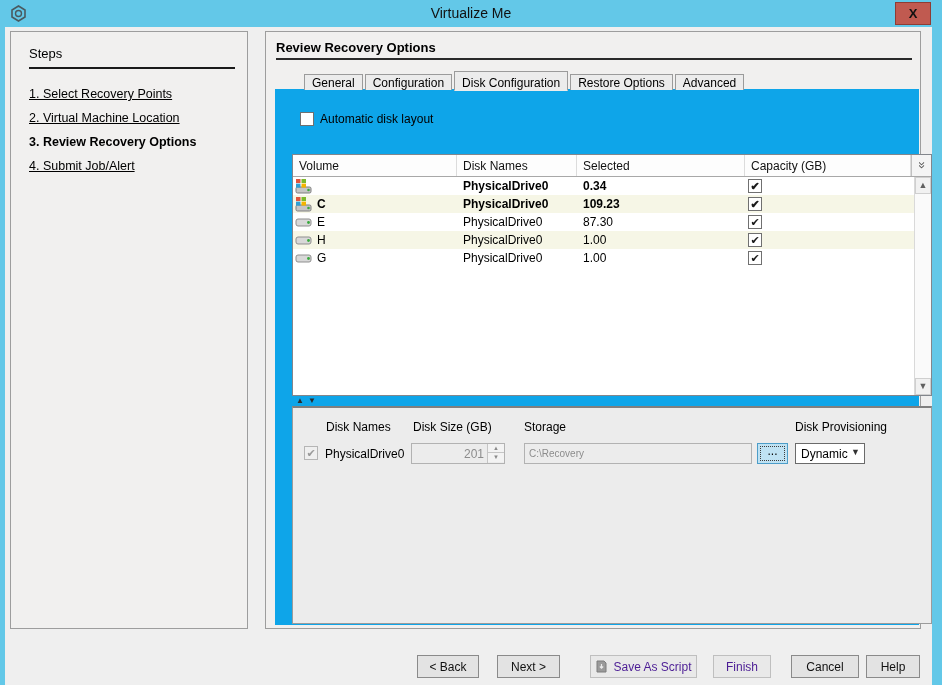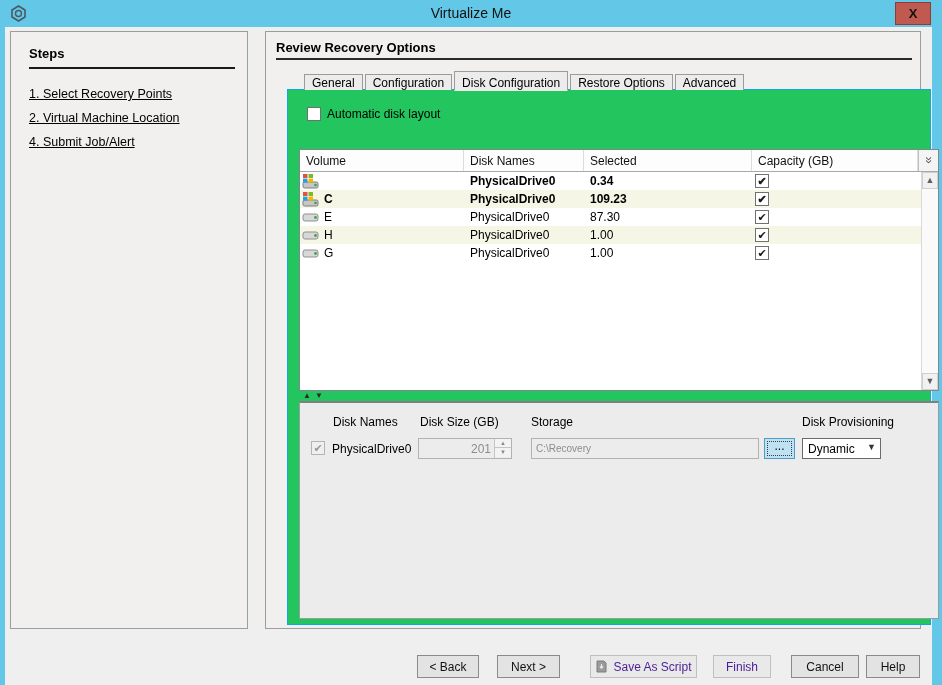--- a/index.html
+++ b/index.html
@@ -9,35 +9,35 @@
   
   .titlebar { position:absolute; left:0; top:0; width:942px; height:27px; background:#63c8e8; }
   .title-text { position:absolute; left:0; right:0; top:5px; text-align:center; font-size:14px; color:#111; }
   .app-icon { position:absolute; left:10px; top:5px; width:17px; height:17px; }
   .close-btn { position:absolute; right:11px; top:2px; width:36px; height:23px; background:#c05a50; border:1px solid #8e3c34; color:#111; font-weight:bold; font-size:13px; text-align:center; line-height:21px; cursor:pointer; }
   .edge-strip-left { position:absolute; left:0; top:27px; width:5px; height:658px; background:#63c8e8; }
   .edge-strip-right { position:absolute; right:0; top:27px; width:10px; height:658px; background:#63c8e8; }
 
   
   .steps-panel { position:absolute; left:10px; top:31px; width:238px; height:598px; background:#f1f0ef; border:1px solid #9d9d9d; padding:14px 10px 0 18px; }
-  .steps-heading { font-size:13px; font-weight:bold; padding-bottom:6px; border-bottom:2px solid #1a1a1a; margin-bottom:18px; margin-right:2px; }
+  .steps-heading { font-size:13px; font-weight:normal; padding-bottom:6px; border-bottom:2px solid #1a1a1a; margin-bottom:18px; margin-right:2px; }
   .step-item { margin-bottom:10px; font-size:12.5px; text-decoration:underline; cursor:pointer; }
   .step-item.current { font-weight:bold; text-decoration:none; cursor:default; }
 
   
   .main-panel { position:absolute; left:265px; top:31px; width:656px; height:598px; background:#f1f0ef; border:1px solid #9d9d9d; }
   .main-heading { position:absolute; left:10px; top:8px; font-size:13px; font-weight:bold; }
   .main-rule { position:absolute; left:10px; top:26px; width:636px; height:0; border-top:2px solid #2a2a2a; }
 
   
   .tabs { position:absolute; left:14px; top:39px; height:19px; display:flex; align-items:flex-end; z-index:2;padding-left:24px; }
   .tab { height:16px; padding:1px 7px 0 7px; font-size:12px; background:#ececec; border:1px solid #9b9b9b; border-bottom:none; margin-right:2px; line-height:15px; cursor:pointer; }
   .tab.active { height:20px; line-height:18px; padding-top:2px; background:#ececec; position:relative; top:1px; border-bottom:1px solid #ececec; font-size:12px; }
 
-  .tab-content { position:absolute; left:9px; top:57px; width:644px; height:536px; background:#22c55e; border:1px solid #0ea5e9;margin-left:12px; }
+  .tab-content { position:absolute; left:9px; top:57px; width:644px; height:536px; background:#0ea5e9; border:6px solid #0ea5e9; }
 
   
   .auto-row { position:absolute; left:19px; top:17px; display:flex; align-items:center; }
   .cb { width:14px; height:14px; background:#fff; border:1px solid #707070; font-size:11px; line-height:12px; text-align:center; color:#1a1a1a; }
   .cb .check { visibility:hidden; }
   .cb.checked .check { visibility:visible; }
   .cb.disabled { background:#efefef; border-color:#b5b5b5; color:#9a9a9a; }
   .auto-row .lbl { margin-left:6px; font-size:12px; }
 
   
@@ -75,21 +75,21 @@
   .dp-label.l0 { left:33px; } .dp-label.l1 { left:120px; } .dp-label.l2 { left:231px; } .dp-label.l3 { left:502px; }
   .dp-cb { position:absolute; left:11px; top:38px; }
   .dp-diskname { position:absolute; left:32px; top:39px; font-size:12px; }
   .spinner { position:absolute; left:118px; top:35px; width:94px; height:21px; background:#ececec; border:1px solid #b2b2b2; }
   .spinner input { position:absolute; left:0; top:0; width:74px; height:19px; border:none; background:transparent; text-align:right; color:#8c8c8c; font-size:12px; font-family:"Liberation Sans",sans-serif; padding-right:2px; }
   .spin-btns { position:absolute; right:0; top:0; width:17px; height:19px; border-left:1px solid #c5c5c5; }
   .spin-b { height:9px; background:#f3f3f3; border-bottom:1px solid #c5c5c5; color:#8a8a8a; font-size:6px; text-align:center; line-height:8px; cursor:pointer; }
   .spin-b:last-child { border-bottom:none; height:9px; }
   .storage-input { position:absolute; left:231px; top:35px; width:228px; height:21px; background:#ececec; border:1px solid #b2b2b2; color:#8c8c8c; font-size:10px; font-family:"Liberation Sans",sans-serif; padding:0 4px; }
   .browse-btn { position:absolute; left:464px; top:35px; width:31px; height:21px; background:#bfe2f3; border:1px solid #4d9dc8; outline:1px dotted #3c3c3c; outline-offset:-4px; font-size:12px; text-align:center; line-height:14px; cursor:pointer; }
-  .prov-select { position:absolute; left:502px; top:35px; width:79px; height:21px; background:#fff; border:1px solid #6a6a6a; cursor:pointer; }
+  .prov-select { position:absolute; left:502px; top:35px; width:70px; height:21px; background:#fff; border:1px solid #6a6a6a; cursor:pointer; }
   .prov-select .val { position:absolute; left:5px; top:3px; font-size:12px; }
   .prov-select .arr { position:absolute; right:4px; top:3px; font-size:9px; color:#333; }
 
   
   .footer-btn { position:absolute; top:655px; height:23px; background:#e3e3e3; border:1px solid #8a8a8a; font-size:12px; font-family:"Liberation Sans",sans-serif; text-align:center; cursor:pointer; color:#111; }
   .footer-btn.disabled { color:#4c1d95; border-color:#bfbfbf; background:#e9e9e9; cursor:default; }
   .fb0 { left:417px; width:62px; } .fb1 { left:497px; width:63px; }
   .fb2 { left:590px; width:107px; display:flex; align-items:center; justify-content:center; gap:5px; }
   .fb3 { left:713px; width:58px; } .fb4 { left:791px; width:68px; } .fb5 { left:866px; width:54px; }
 </style>
@@ -104,20 +104,21 @@
   <div class="title-text">Virtualize Me</div>
   <div class="close-btn">X</div>
 </div>
 <div class="edge-strip-left"></div>
 <div class="edge-strip-right"></div>
 
 <div class="steps-panel">
   <div class="steps-heading">Steps</div>
   <div class="step-item">1. Select Recovery Points</div>
   <div class="step-item">2. Virtual Machine Location</div>
+  <div class="step-item current">3. Review Recovery Options</div>
   <div class="step-item">4. Submit Job/Alert</div>
 </div>
 
 <div class="main-panel">
   <div class="main-heading">Review Recovery Options</div>
   <div class="main-rule"></div>
 
   <div class="tabs">
     <div class="tab">General</div>
     <div class="tab">Configuration</div>

